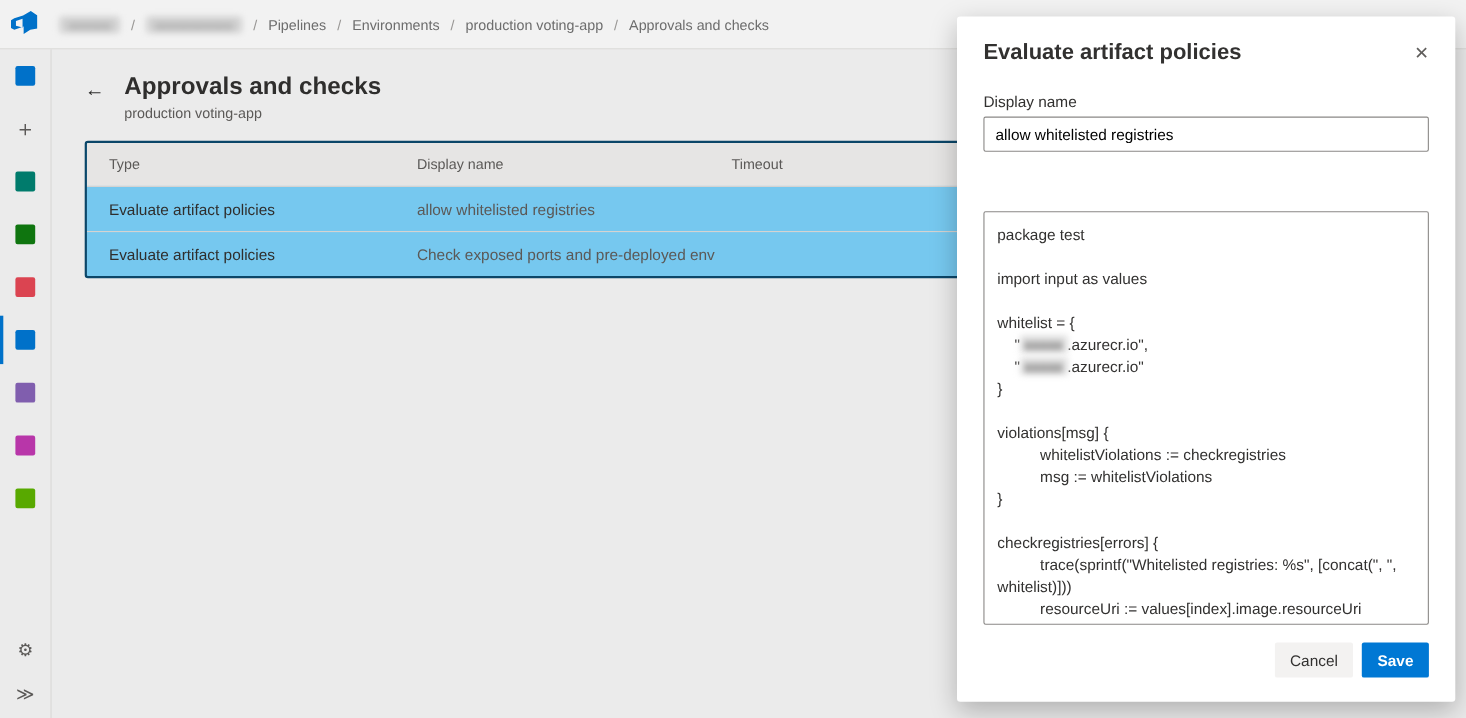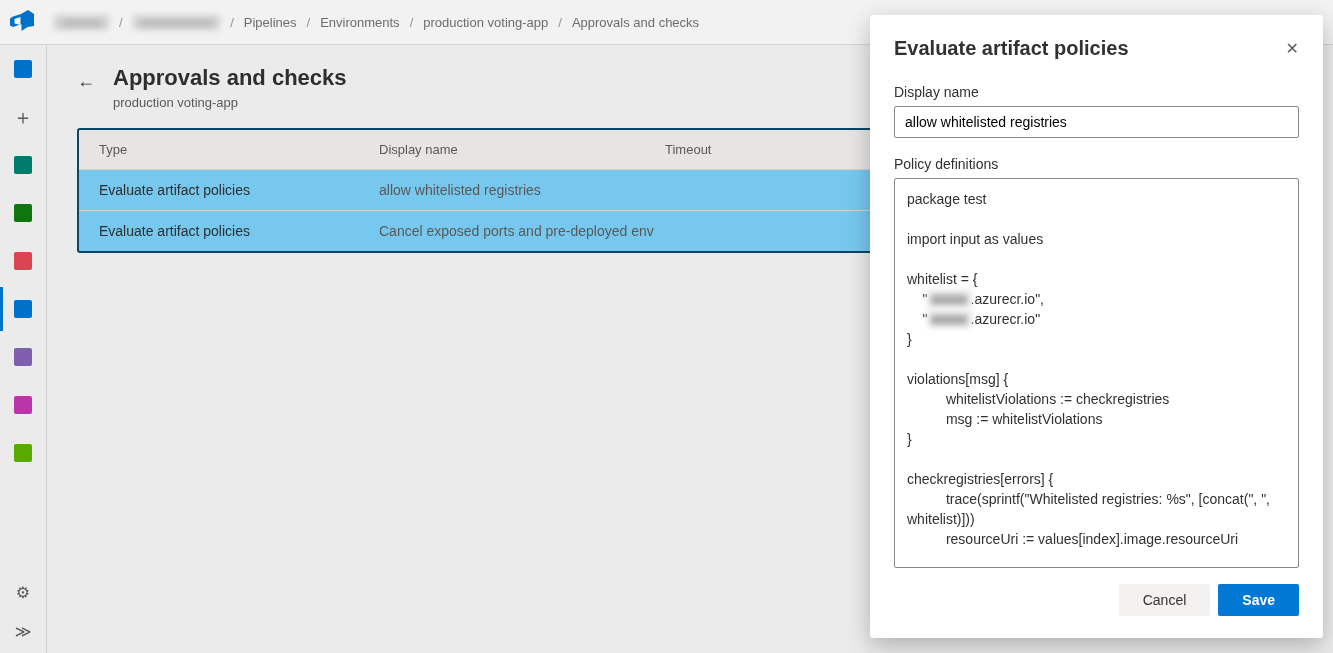--- a/index.html
+++ b/index.html
@@ -39,24 +39,24 @@
     
     .overlay { position: absolute; left: 0; top: 0; right: 0; bottom: 0; background: rgba(0,0,0,0.05); }
 
     
     .panel { position: absolute; right: 10px; top: 15px; bottom: 15px; width: 453px; background: #fff; box-shadow: 0 8px 24px rgba(0,0,0,0.25); border-radius: 3px; display: flex; flex-direction: column; padding: 22px 24px; }
     .panel-header { display: flex; justify-content: space-between; align-items: center; margin-bottom: 24px; }
     .panel-title { font-size: 20px; font-weight: 600; }
     .close-x { font-size: 16px; cursor:pointer; color:#605e5c; }
     .form-label { font-size: 14px; color: #323130; margin-bottom: 6px; }
     .text-input { width: 100%; height: 32px; border: 1px solid #8a8886; border-radius: 2px; padding: 0 10px; font-size: 14px; margin-bottom: 18px; font-family: inherit; }
-    .code-area { flex: 1; border: 1px solid #8a8886; border-radius: 2px; padding: 10px 12px; font-size: 14px; line-height: 20px; overflow-y: scroll; font-family: "Segoe UI", sans-serif; white-space: pre-wrap; resize: none; }
+    .code-area { flex: 1; border: 1px solid #8a8886; border-radius: 2px; padding: 10px 12px; font-size: 14px; line-height: 20px; overflow-y: scroll; font-family: "Segoe UI", sans-serif; white-space: pre-wrap; resize: none; margin-top: 36px; }
     .code-area .blur { filter: blur(3px); background:#e0e0e0; padding:0 4px; }
     .panel-footer { display: flex; justify-content: flex-end; gap: 8px; margin-top: 16px; }
-    .btn { height: 32px; padding: 0 24px; font-size: 14px; border-radius: 2px; cursor: pointer; border: none; }
+    .btn { height: 32px; padding: 0 14px; font-size: 14px; border-radius: 2px; cursor: pointer; border: none; }
     .btn-cancel { background: #f3f2f1; color: #323130; }
     .btn-save { background: #0078d4; color: #ffffff; font-weight: 600; }
     .gear-icon, .chevrons-icon { color:#605e5c; font-size:16px; }
 
     .code-area::-webkit-scrollbar { width: 16px; }
     .code-area::-webkit-scrollbar-thumb { background: #c8c6c4; }
     .code-area::-webkit-scrollbar-track { background: #f3f2f1; }
   </style>
 </head>
 <body>
@@ -129,38 +129,37 @@
       <div>Display name</div>
       <div>Timeout</div>
     </div>
     <div class="table-row">
       <div class="c1">Evaluate artifact policies</div>
       <div class="c2">allow whitelisted registries</div>
       <div></div>
     </div>
     <div class="table-row">
       <div class="c1">Evaluate artifact policies</div>
-      <div class="c2">Cancel exposed ports and pre-deployed env</div>
+      <div class="c2">Check exposed ports and pre-deployed env</div>
       <div></div>
     </div>
   </div>
 </div>
 
 <div class="overlay"></div>
 
 <div class="panel">
   <div class="panel-header">
     <div class="panel-title">Evaluate artifact policies</div>
     <div class="close-x">✕</div>
   </div>
 
   <div class="form-label">Display name</div>
   <input class="text-input" type="text" value="allow whitelisted registries" style="">
 
-  <div class="form-label">Policy definitions</div>
   <div class="code-area" id="code-block">package test
 
 import input as values
 
 whitelist = {
     "<span class="blur">xxxxx</span>.azurecr.io",
     "<span class="blur">xxxxx</span>.azurecr.io"
 }
 
 violations[msg] {

